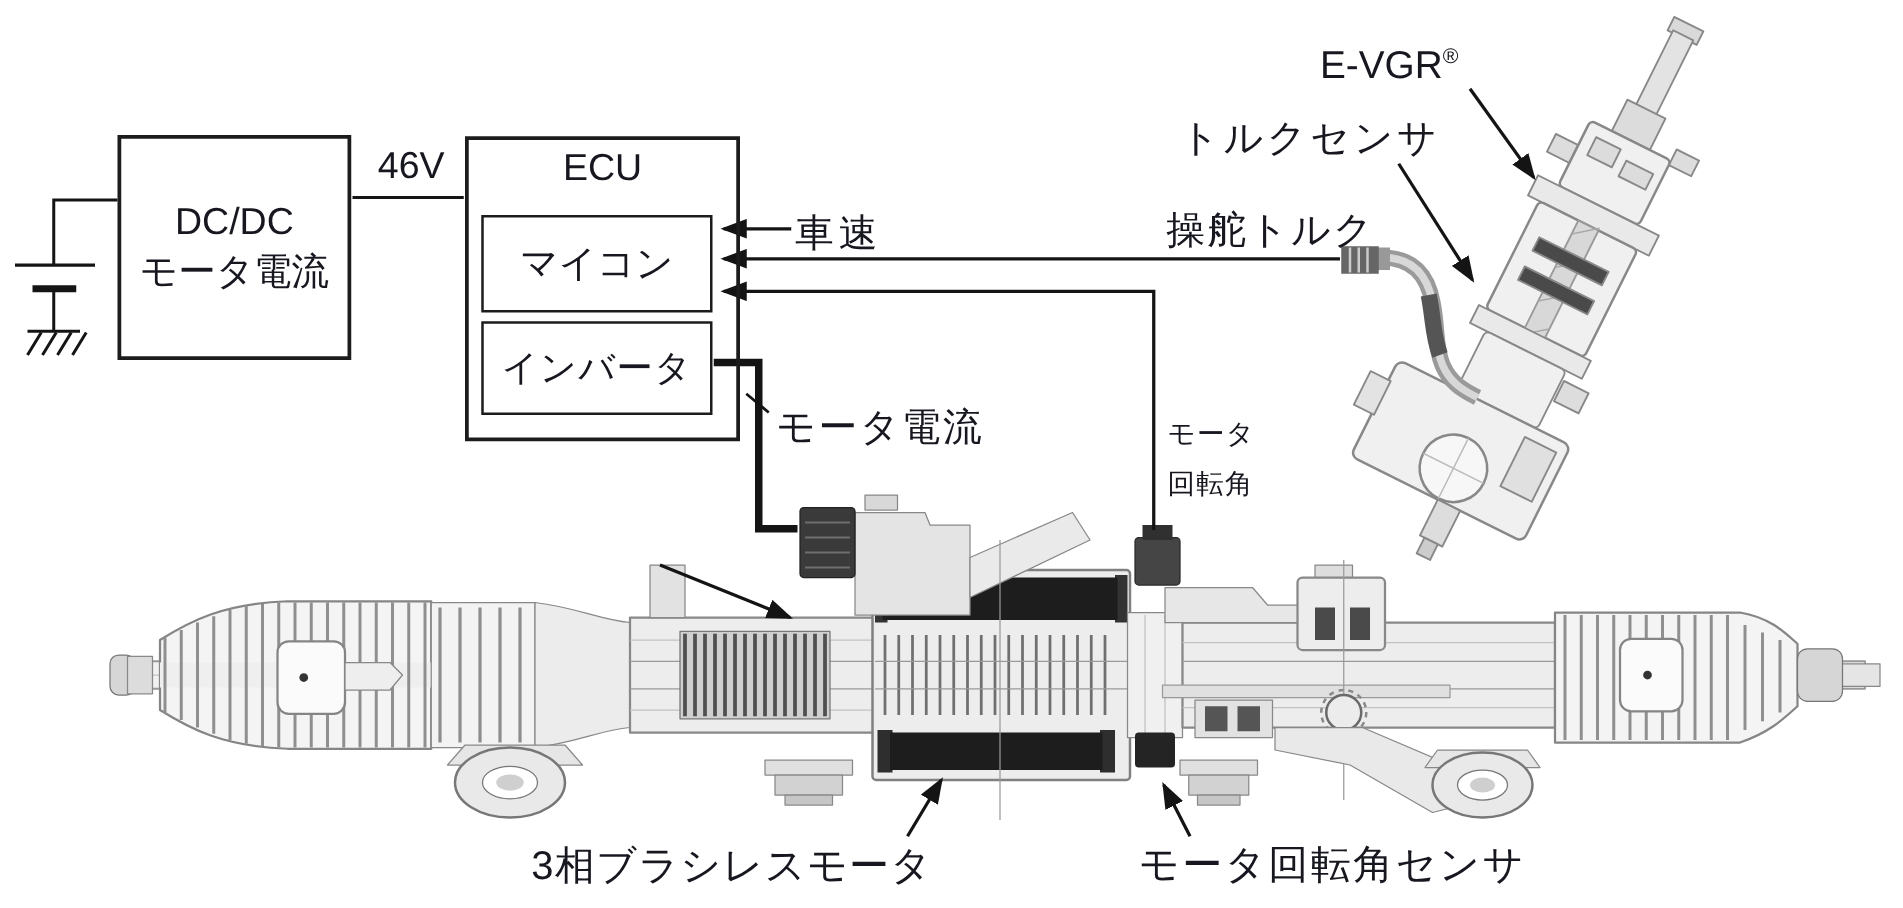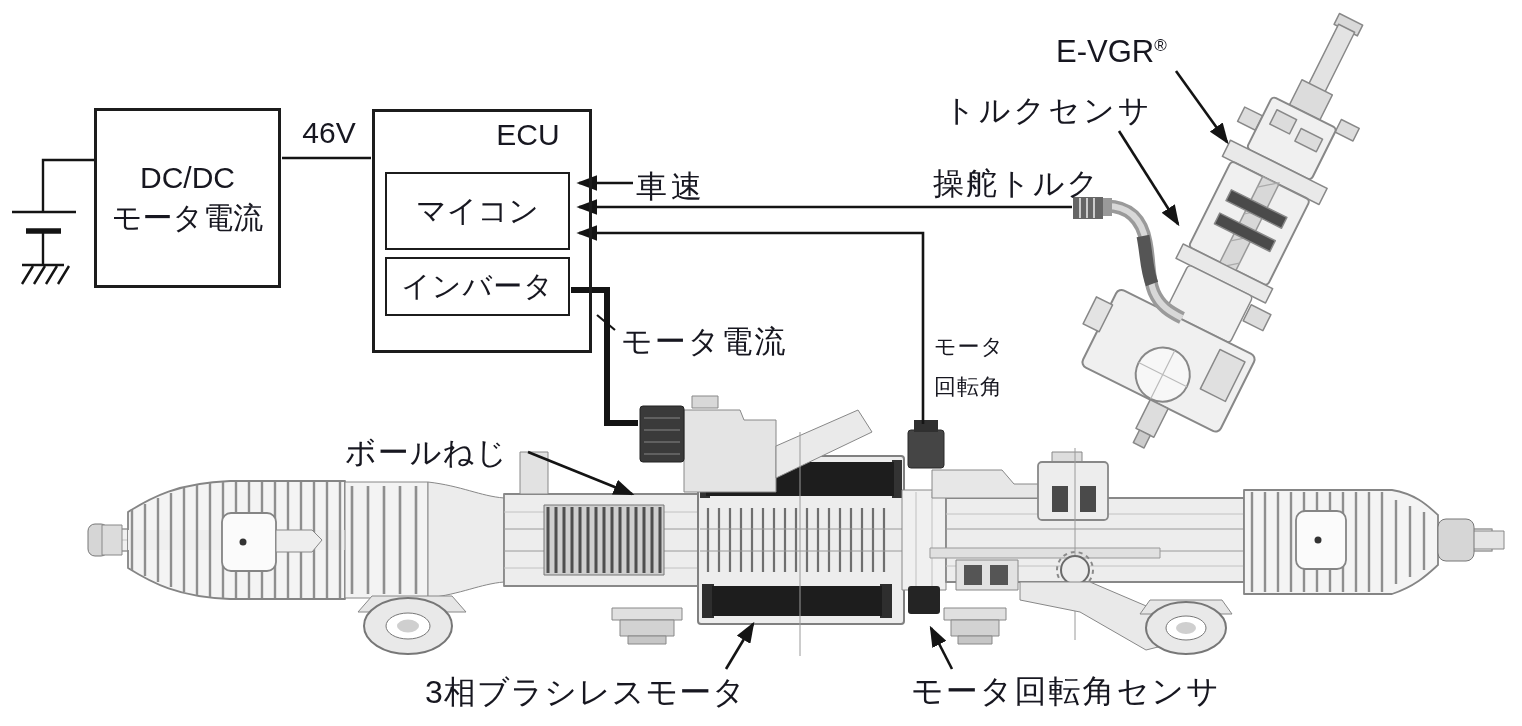--- a/index.html
+++ b/index.html
@@ -5,24 +5,24 @@
   html,body{margin:0;padding:0;background:#fff;}
   .stage{position:relative;width:1522px;height:726px;background:#fff;overflow:hidden;
          font-family:"Liberation Sans","DejaVu Sans",sans-serif;color:#171720;}
   svg.scene{position:absolute;left:0;top:0;z-index:1;}
   .lbl{position:absolute;z-index:2;white-space:nowrap;color:#171720;}
   .box{position:absolute;z-index:2;box-sizing:border-box;background:transparent;}
   .dcdc{left:94px;top:108px;width:187px;height:180px;border:3px solid #1c1c1c;
         display:flex;flex-direction:column;align-items:center;justify-content:center;
         font-size:30px;line-height:40px;}
   .ecu{left:372px;top:109px;width:220px;height:244px;border:3px solid #1c1c1c;}
-  .ecu-title{position:absolute;left:0;top:6px;width:100%;text-align:center;font-size:30px;padding-left:46px;}
+  .ecu-title{position:absolute;left:0;top:6px;width:100%;text-align:center;font-size:30px;}
   .micon{left:385px;top:172px;width:185px;height:78px;border:2.5px solid #1c1c1c;
          display:flex;align-items:center;justify-content:center;font-size:30px;}
-  .inverter{left:385px;top:257px;width:185px;height:59px;border:2.5px solid #1c1c1c;
+  .inverter{left:385px;top:257px;width:185px;height:75px;border:2.5px solid #1c1c1c;
          display:flex;align-items:center;justify-content:center;font-size:29px;letter-spacing:1px;}
   .l-46v{left:288px;top:116px;width:82px;text-align:center;font-size:30px;}
   .l-shasoku{left:636px;top:166px;font-size:31px;letter-spacing:4px;}
   .l-sodatrq{left:901px;top:163px;font-size:31px;letter-spacing:2px;margin-left:32px;}
   .l-mcurrent{left:621px;top:321px;font-size:31px;letter-spacing:2px;}
   .l-mangle{left:934px;top:327px;font-size:22px;line-height:40px;letter-spacing:1px;}
   .l-evgr{left:1056px;top:34px;font-size:31px;}
   .l-evgr sup{font-size:17px;}
   .l-trqsensor{left:944px;top:90px;font-size:31px;letter-spacing:3px;}
   .l-ballscrew{left:345px;top:432px;font-size:31px;letter-spacing:1px;}
@@ -251,17 +251,16 @@
 <div class="lbl l-mcurrent">モータ電流</div>
 
 <div class="lbl l-mangle">
   <div>モータ</div>
   <div>回転角</div>
 </div>
 
 <div class="lbl l-evgr"><span>E-VGR</span><sup>®</sup></div>
 
 <div class="lbl l-trqsensor">トルクセンサ</div>
-<div class="lbl l-ballscrew">ボールねじ</div>
 <div class="lbl l-3phase">3相ブラシレスモータ</div>
 <div class="lbl l-anglesensor">モータ回転角センサ</div>
 
 </div>
 
 </body></html>

